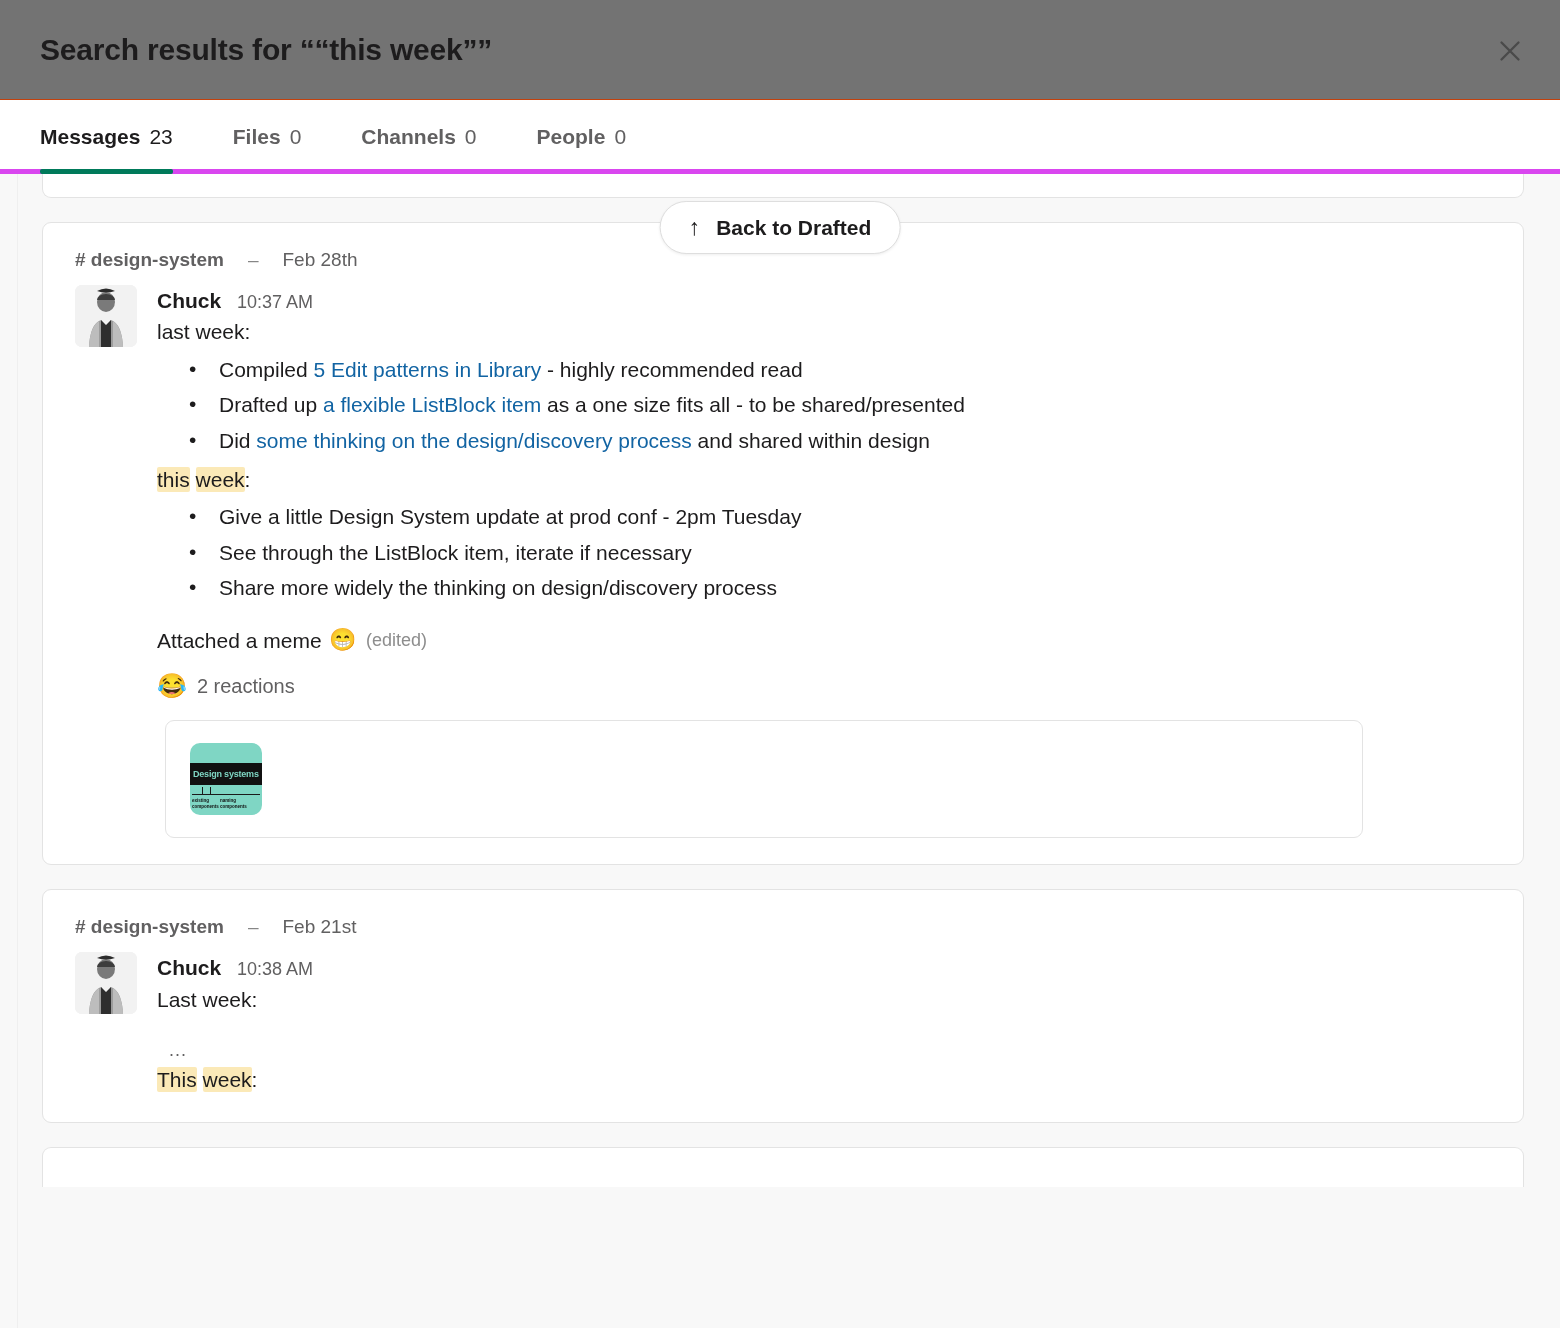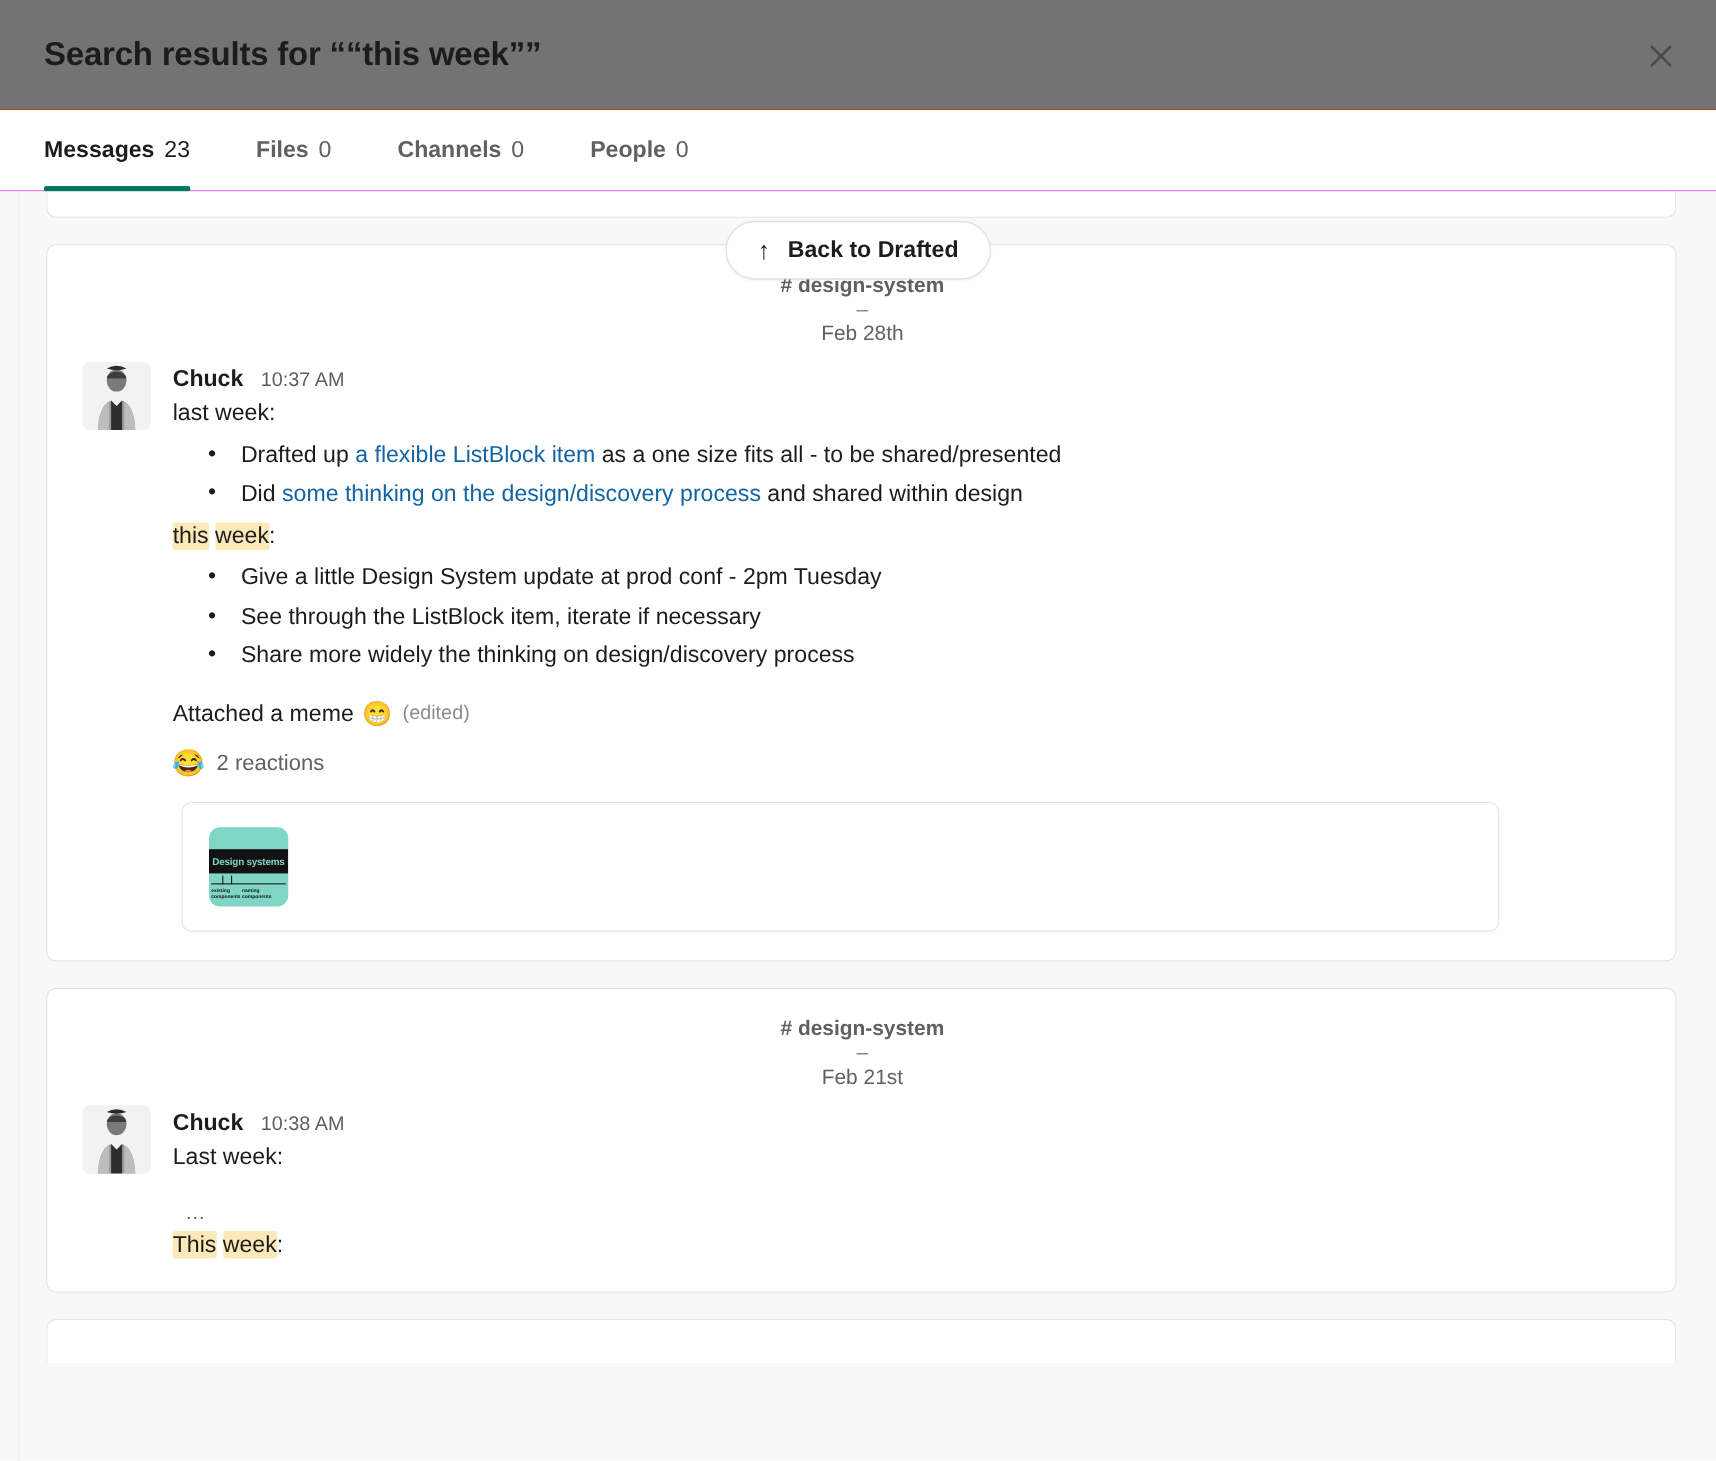--- a/index.html
+++ b/index.html
@@ -45,21 +45,21 @@
   .close-btn svg { display: block; }
 
   
   .tabs-bar {
     position: relative;
     height: 74px;
     background: #ffffff;
     padding: 0 40px;
     display: flex;
     align-items: flex-start;
-    border-bottom: 1px solid #d946ef;
+    border-bottom: 5px solid #d946ef;
   }
   .tab {
     position: relative;
     display: flex;
     align-items: center;
     gap: 9px;
     height: 74px;
     padding: 0 0 0 0;
     margin-right: 60px;
     cursor: pointer;
@@ -140,25 +140,24 @@
     background: #ffffff;
     border: 1px solid #e3e3e3;
     border-radius: 9px;
     margin-top: 24px;
     padding: 26px 30px 26px 32px;
   }
 
   .card-meta {
     display: flex;
     align-items: center;
-    gap: 0;
+    gap: 12px;
     font-size: 19px;
     margin-bottom: 14px;
     white-space: nowrap;
-    flex-direction: column;
   }
   .card-meta .channel {
     font-weight: 700;
     color: #616061;
     cursor: pointer;
   }
   .card-meta .sep { color: #868686; padding: 0 12px; }
   .card-meta .date { color: #616061; }
 
   .msg-row { display: flex; gap: 20px; }
@@ -421,20 +420,23 @@
         <div class="msg-head">
           <span class="author">Chuck</span>
           <span class="time">10:37 AM</span>
         </div>
 
         <div class="msg-text">
           <p>last week:</p>
 
           <ul class="msg-list">
             <li>
+              <span>Compiled </span><a class="msg-link">5 Edit patterns in Library</a><span> - highly recommended read</span>
+            </li>
+            <li>
               <span>Drafted up </span><a class="msg-link">a flexible ListBlock item</a><span> as a one size fits all - to be shared/presented</span>
             </li>
             <li>
               <span>Did </span><a class="msg-link">some thinking on the design/discovery process</a><span> and shared within design</span>
             </li>
           </ul>
 
           <p><mark class="hl">this</mark> <mark class="hl">week</mark><span>:</span></p>
 
           <ul class="msg-list">

